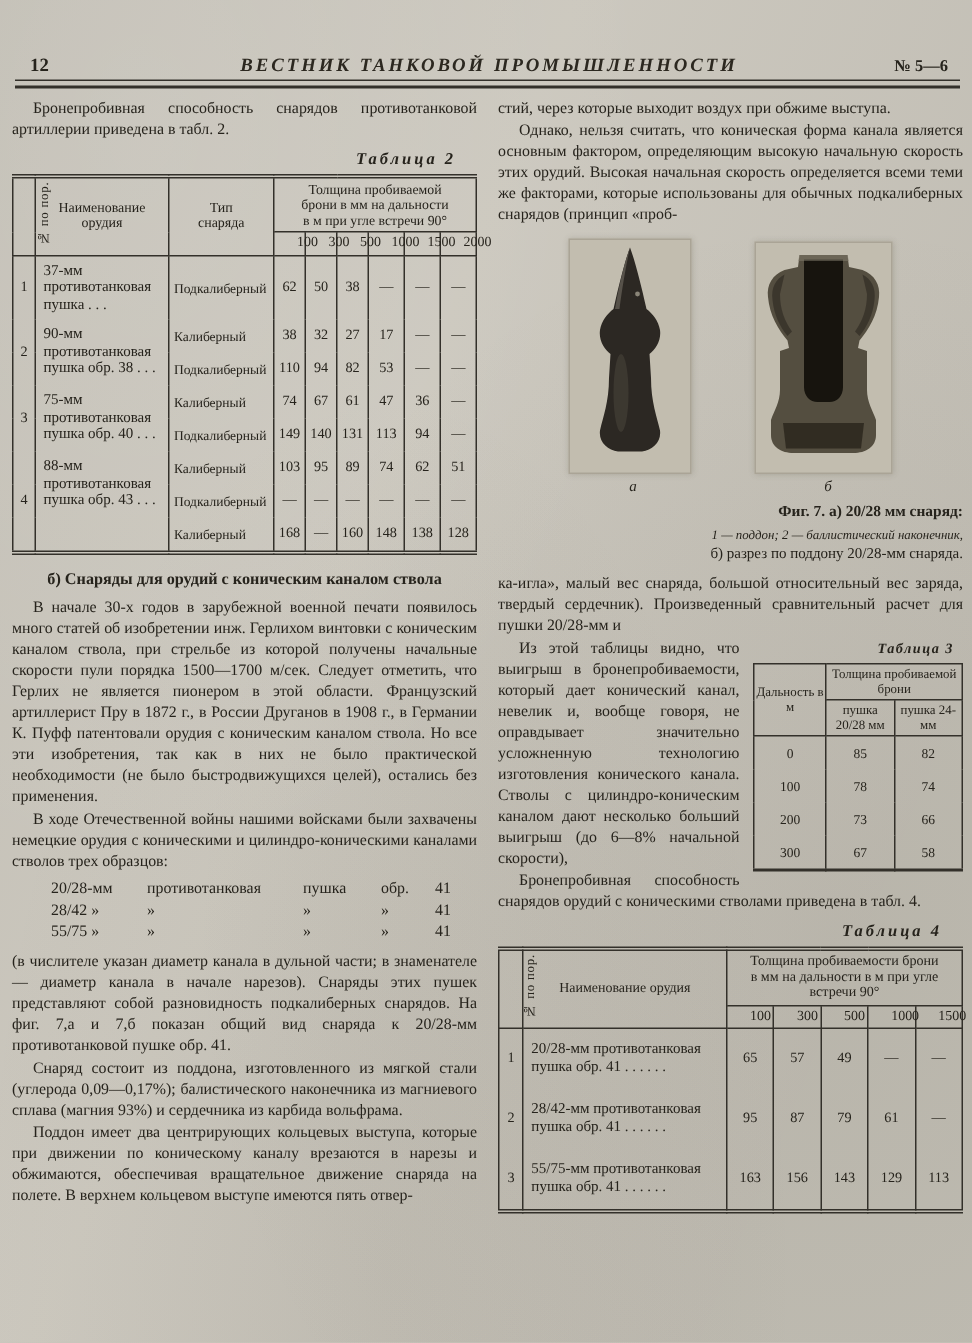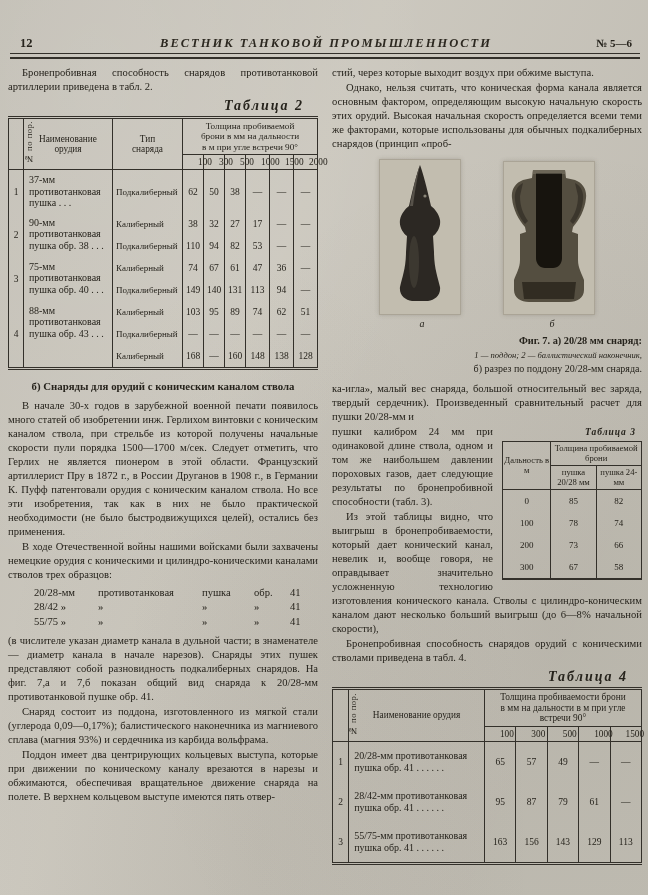--- a/index.html
+++ b/index.html
@@ -22,21 +22,21 @@
   .hr2{height:3px;border-top:1px solid #33302a;border-bottom:2px solid #33302a;margin:1px 2px 7px 2px;}
 
   
   .cols{display:flex;gap:14px;}
   .col{width:311px;font-size:10.6px;line-height:14px;text-align:justify;}
   p{margin:0 0 1px 0;text-indent:14px;}
   p.noind{text-indent:0;}
   .sechead{font-weight:bold;font-size:10.8px;text-align:center;margin:9px 0 6px 0;text-indent:0;}
 
   
-  .tcap{text-align:right;font-style:italic;font-weight:bold;font-size:14px;letter-spacing:2px;padding-right:14px;margin:5px 0 3px 0;}
+  .tcap{text-align:right;font-style:italic;font-weight:bold;font-size:11px;letter-spacing:2px;padding-right:14px;margin:5px 0 3px 0;}
 
   
   table{border-collapse:collapse;width:100%;color:#26231c;table-layout:fixed;}
   table.ruled{border-left:1.4px solid #33302a;border-right:1.4px solid #33302a;
               border-top:3px double #33302a;border-bottom:3px double #33302a;}
   th{font-weight:normal;border:1px solid #33302a;font-size:9.3px;line-height:10.5px;padding:2px 15px;text-align:center;vertical-align:middle;}
   td{border-left:1px solid #33302a;border-right:1px solid #33302a;border-top:none;border-bottom:none;
      font-size:9.5px;text-align:center;vertical-align:middle;padding:3px 1px;}
   td.name{text-align:left;font-size:10px;line-height:11.5px;padding:3px 2px 3px 5px;vertical-align:top;}
   td.type{text-align:left;font-size:9px;padding-left:3px;}
@@ -314,21 +314,20 @@
                 <td>66</td>
               </tr>
               <tr>
                 <td>300</td>
                 <td>67</td>
                 <td>58</td>
               </tr>
             </tbody>
           </table>
         </div>
-        <p class="noind">пушки калибром 24 мм при одинаковой длине ствола, одном и том же наибольшем давлении пороховых газов, дает следующие результаты по бронепробивной способности (табл. 3).</p>
         <p>Из этой таблицы видно, что выигрыш в бронепробиваемости, который дает конический канал, невелик и, вообще говоря, не оправдывает значительно усложненную технологию изготовления конического канала. Стволы с цилиндро-коническим каналом дают несколько больший выигрыш (до 6—8% начальной скорости),</p>
       </div>
 
       <p>Бронепробивная способность снарядов орудий с коническими стволами приведена в табл. 4.</p>
 
       <div class="tcap">Таблица 4</div>
       <table class="ruled t4">
         <colgroup>
           <col style="width:16px">
             <col style="width:134px">

